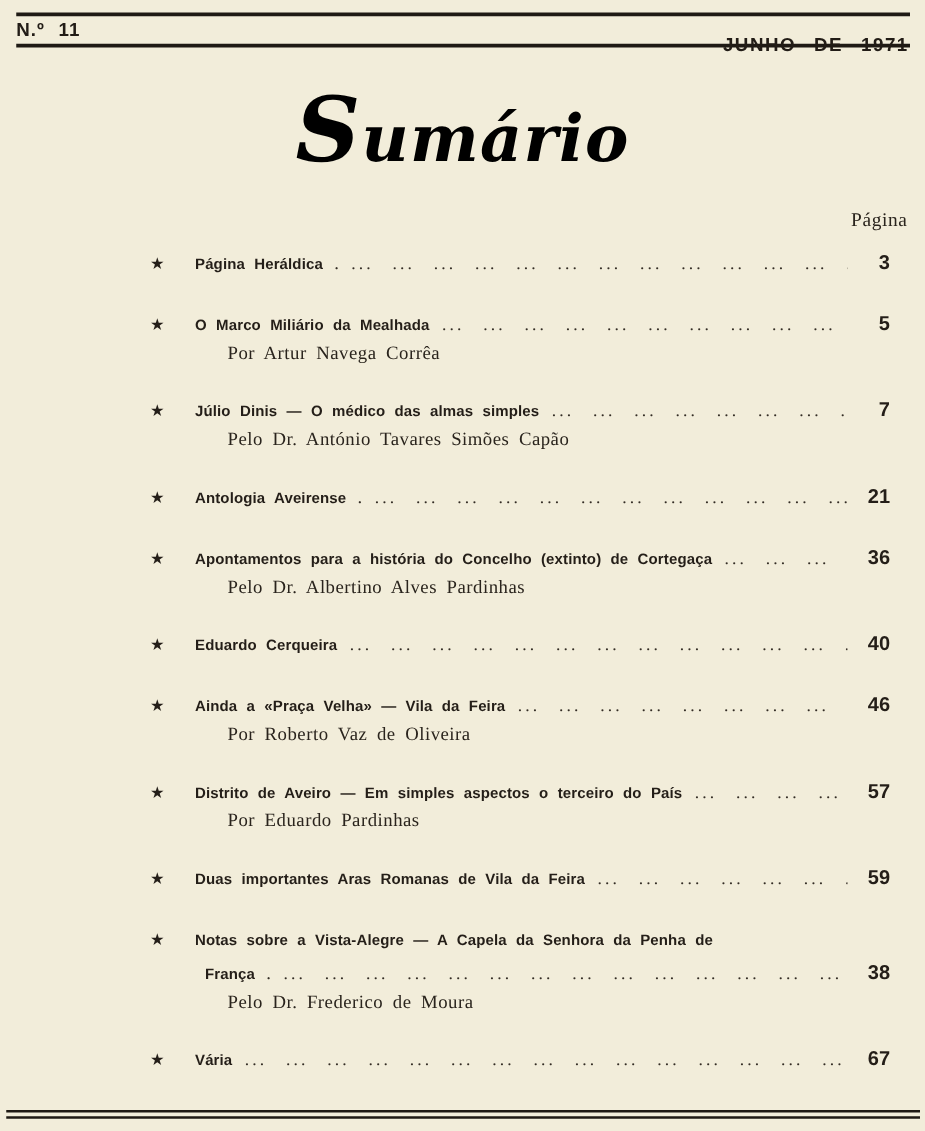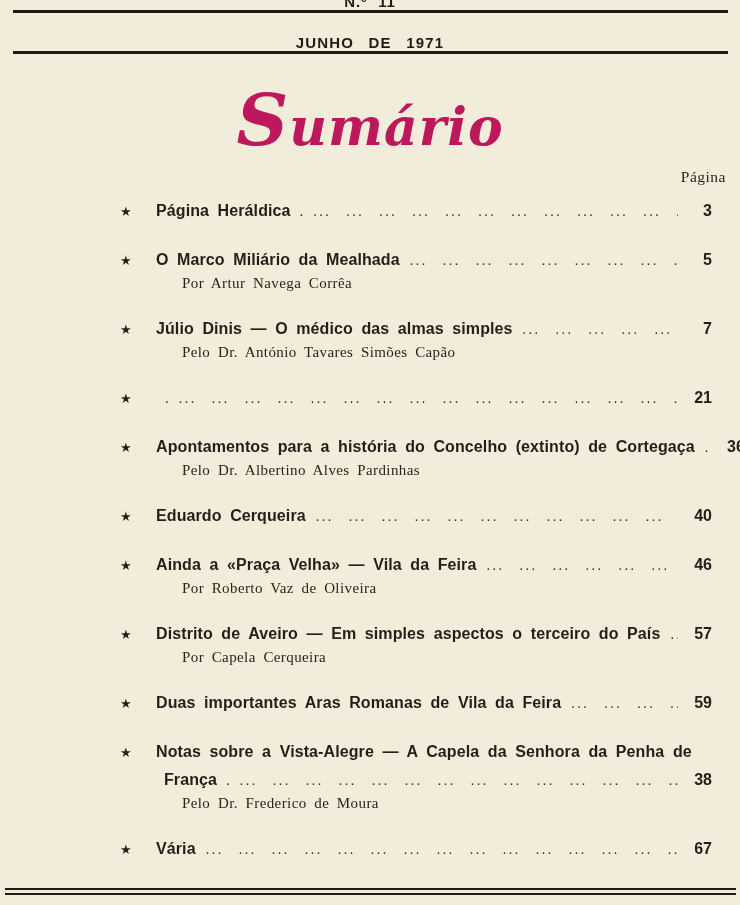--- a/index.html
+++ b/index.html
@@ -8,50 +8,50 @@
     background:#f2edda;
     font-family:"Liberation Sans", sans-serif;
     color:#221c16;
     position:relative;
     overflow:hidden;
   }
   .rule { height:3px; background:#1f1a14; }
   .rule-top { margin:10px 12px 0 13px; }
   .rule-mid { margin:0 12px 0 13px; }
   .header-row {
-    display:flex; justify-content:flex-end; align-items:center;
-    height:38px; padding:0 13px;
-    font-weight:bold; font-size:15px;flex-direction:column;
+    display:flex; justify-content:space-between; align-items:center;
+    height:22px; padding:0 13px;
+    font-weight:bold; font-size:15px;
   }
   .issue-no { letter-spacing:0.8px; word-spacing:6px; }
   .issue-date { letter-spacing:1.2px; word-spacing:9px;margin-top:24px; }
   .script-title {
     margin:26px 0 0 0; height:80px; line-height:80px;
     text-align:center;
     font-family:"DejaVu Serif", serif;
     font-style:italic; font-weight:600;
     font-size:52px; letter-spacing:1px;
-    color:#be185d;
+    color:#000000;
   }
   .script-title::first-letter { font-size:1.38em; }
   .pagina-label {
-    margin:8px 14px 0 0; height:20px;
+    margin:24px 14px 0 0; height:20px;
     text-align:right;
     font-family:"Liberation Serif", serif;
     font-size:15.5px; letter-spacing:0.5px;
     color:#2a241d;
   }
   .toc { margin:13px 28px 0 120px; padding:0; list-style:none; }
   .entry { margin-bottom:28px; }
   .entry:last-child { margin-bottom:0; }
   .entry-line { display:flex; align-items:baseline; line-height:20px; }
   .entry-line + .entry-line { margin-top:7px; }
   .star-cell { flex:none; width:36px; font-size:13px; color:#241e18; }
   .entry-title {
-    flex:none; font-weight:bold; font-size:16px;
+    flex:none; font-weight:bold; font-size:12px;
     word-spacing:4px; letter-spacing:0.1px;
     white-space:nowrap; color:#241e18;
   }
   .title-indent2 { margin-left:8px; }
   .prefix-dot {
     flex:none; margin-left:9px;
     font-family:"Liberation Serif", serif; font-size:15px; color:#332c24;
   }
   .leader {
     flex:1 1 0; min-width:0; overflow:hidden; white-space:nowrap;
@@ -119,20 +119,21 @@
           <span class="star-cell">★</span>
           <span class="entry-title">Júlio Dinis — O médico das almas simples</span>
           <span class="leader">... ... ... ... ... ... ... ... ... ... ... ... ... ... ... ... ... ... ... ... ... ... ... ... ... ... ... ... ... ...</span>
           <span class="page-num">7</span>
         </div>
         <div class="author">Pelo Dr. António Tavares Simões Capão</div>
       </li>
       <li class="entry">
         <div class="entry-line">
           <span class="star-cell">★</span>
+          <span class="entry-title">Antologia Aveirense</span>
           <span class="prefix-dot">.</span>
           <span class="leader">... ... ... ... ... ... ... ... ... ... ... ... ... ... ... ... ... ... ... ... ... ... ... ... ... ... ... ... ... ...</span>
           <span class="page-num">21</span>
         </div>
       </li>
       <li class="entry">
         <div class="entry-line">
           <span class="star-cell">★</span>
           <span class="entry-title">Apontamentos para a história do Concelho (extinto) de Cortegaça</span>
           <span class="leader">... ... ... ... ... ... ... ... ... ... ... ... ... ... ... ... ... ... ... ... ... ... ... ... ... ... ... ... ... ...</span>
@@ -157,21 +158,21 @@
         </div>
         <div class="author">Por Roberto Vaz de Oliveira</div>
       </li>
       <li class="entry">
         <div class="entry-line">
           <span class="star-cell">★</span>
           <span class="entry-title">Distrito de Aveiro — Em simples aspectos o terceiro do País</span>
           <span class="leader">... ... ... ... ... ... ... ... ... ... ... ... ... ... ... ... ... ... ... ... ... ... ... ... ... ... ... ... ... ...</span>
           <span class="page-num">57</span>
         </div>
-        <div class="author">Por Capela Cerqueira</div>
+        <div class="author">Por Eduardo Pardinhas</div>
       </li>
       <li class="entry">
         <div class="entry-line">
           <span class="star-cell">★</span>
           <span class="entry-title">Duas importantes Aras Romanas de Vila da Feira</span>
           <span class="leader">... ... ... ... ... ... ... ... ... ... ... ... ... ... ... ... ... ... ... ... ... ... ... ... ... ... ... ... ... ...</span>
           <span class="page-num">59</span>
         </div>
       </li>
       <li class="entry">

